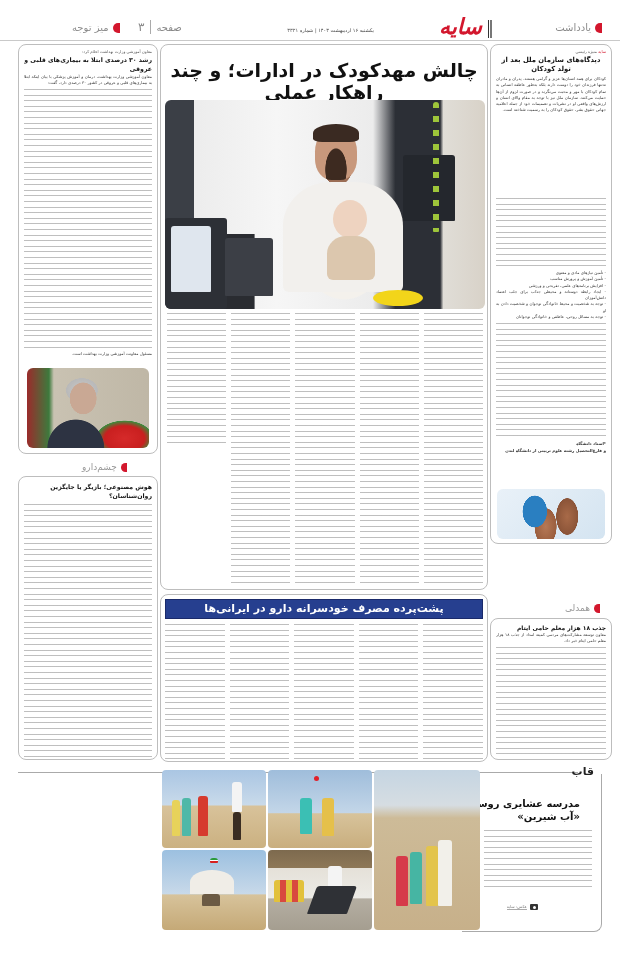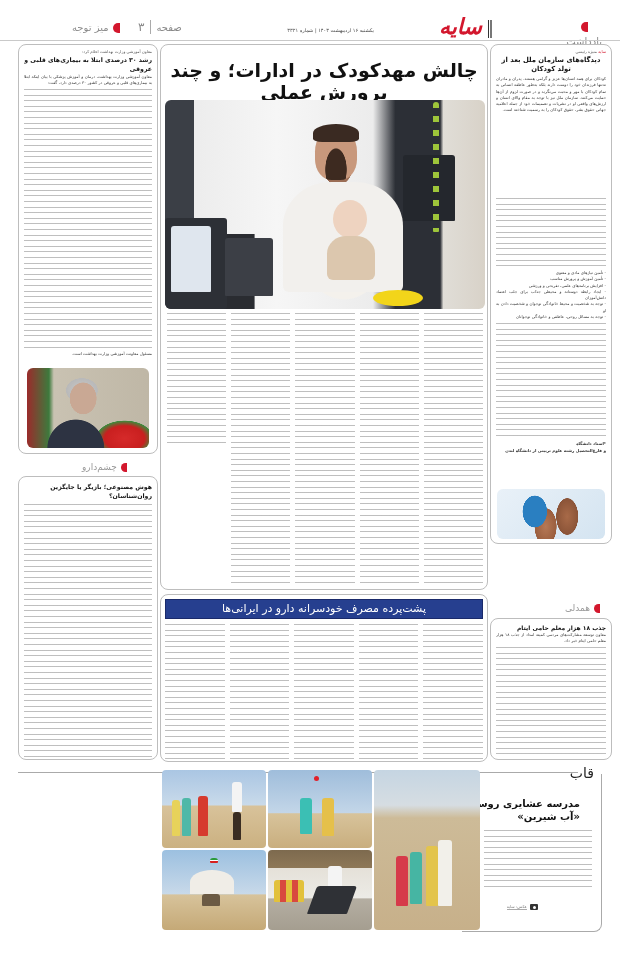--- a/index.html
+++ b/index.html
@@ -11,21 +11,21 @@
   .txt { font-size: 4.1px; line-height: 6.3px; color: #333; text-align: justify; overflow: hidden; }
   .lines { background: repeating-linear-gradient(to bottom, #8a8a8a 0, #8a8a8a 1px, transparent 1px, transparent 5.6px); opacity: .55; }
 
   
   .sec-pill { display:flex; align-items:center; gap:4px; font-size:10px; color:#8c8c8c; }
   .sec-mark { width:7px; height:10px; background:#d3172d; border-radius: 0 6px 6px 0; transform: scaleX(-1); }
   .logo { font-family: "DejaVu Serif", serif; color:#d3172d; font-size:22px; font-weight:bold; font-style: italic; letter-spacing:-1px; }
   .dateline { font-size:5px; color:#444; }
 
   .headline { font-weight:bold; font-size:19px; color:#111; text-align:center; letter-spacing:-0.5px; }
-  .banner { background:#263f8f; color:#fff; font-weight:normal; font-size:11px; text-align:center; line-height:18px; border:1px solid #1a2a6a; }
+  .banner { background:#263f8f; color:#fff; font-weight:bold; font-size:11px; text-align:center; line-height:18px; border:1px solid #1a2a6a; }
 
   .small-title { font-weight:bold; font-size:6.8px; color:#111; line-height:9px; }
   .kicker { font-size:4px; color:#555; }
   .kicker .red { color:#d3172d; }
 
   
   .photo { overflow:hidden; border-radius:6px; }
   .ph-main { background:
       radial-gradient(ellipse 24px 30px at 54% 32%, #9b6d55 0, #9b6d55 60%, transparent 62%),
       radial-gradient(ellipse 18px 20px at 55% 58%, #e8c9b3 0, #e8c9b3 70%, transparent 72%),
@@ -57,21 +57,21 @@
   .section-head .sec-mark { width:6px; height:9px; }
   .caption-bar { display:flex; align-items:center; gap:3px; font-size:4px; color:#777; }
   .cam { width:8px; height:6px; background:#333; border-radius:1px; position:relative; }
   .cam::after { content:""; position:absolute; left:2.5px; top:1.5px; width:3px; height:3px; border-radius:50%; background:#fff; }
 </style>
 </head>
 <body>
 
 <div class="abs" style="left:0;top:18px;width:620px;height:22px;">
 
-  <div class="abs sec-pill" style="right:18px;top:4px;flex-direction:column;">
+  <div class="abs sec-pill" style="right:18px;top:4px;">
     <span class="sec-mark"></span>
     <span>یادداشت</span>
   </div>
   <div class="abs" style="right:128px;top:2px;width:4px;height:18px;border-left:1px solid #333;border-right:2px solid #777;"></div>
   <div class="abs logo" style="right:138px;top:-5px;">سایه</div>
   <div class="abs dateline" style="right:246px;top:9px;">یکشنبه ۱۶ اردیبهشت ۱۴۰۳ | شماره ۳۳۲۱</div>
 
   <div class="abs" style="left:138px;top:2px;display:flex;align-items:center;gap:5px;font-size:10px;color:#888;">
     <span>صفحه</span>
     <span style="border-right:1px solid #aaa;padding-right:6px;font-size:12px;">۳</span>
@@ -96,21 +96,21 @@
     <div>- توجه به شخصیت و محیط خانوادگی نوجوان و شخصیت دادن به او</div>
     <div>- توجه به مسائل روحی، عاطفی و خانوادگی نوجوانان</div>
   </div>
   <div class="lines" style="height:118px;margin-top:3px;"></div>
   <div class="txt" style="font-weight:bold;">*استاد دانشگاه</div>
   <div class="txt" style="font-weight:bold;">و فارغ‌التحصیل رشته علوم تربیتی از دانشگاه لندن</div>
   <div class="abs photo ph-unicef" style="left:6px;right:6px;bottom:4px;height:50px;"></div>
 </div>
 
 <div class="abs box" style="left:160px;top:44px;width:328px;height:546px;">
-  <div class="headline" style="margin-top:14px;">چالش مهدکودک در ادارات؛ و چند پرورش عملی</div>
+  <div class="headline" style="margin-top:14px;">چالش مهدکودک در ادارات؛ و چند راهکار عملی</div>
   <div class="abs photo ph-main" style="left:4px;top:55px;width:320px;height:209px;">
 
     <div class="fig" style="left:150px;top:28px;width:42px;height:52px;border-radius:45% 45% 40% 40%;background:radial-gradient(ellipse at 50% 80%, #3d2a20 0, #3d2a20 35%, #c8987c 37%, #c8987c 100%);"></div>
     <div class="fig" style="left:148px;top:24px;width:46px;height:18px;border-radius:50% 50% 20% 20%;background:#3a2a22;"></div>
 
     <div class="fig" style="left:118px;top:82px;width:120px;height:110px;border-radius:40% 40% 6px 6px;background:#f2f0ed;"></div>
 
     <div class="fig" style="left:168px;top:100px;width:34px;height:38px;border-radius:50%;background:#eed3c0;"></div>
     <div class="fig" style="left:162px;top:136px;width:48px;height:44px;border-radius:40% 40% 6px 6px;background:#dcc7ae;"></div>
 
@@ -168,21 +168,21 @@
   <span>همدلی</span>
 </div>
 <div class="abs box" style="left:490px;top:618px;width:122px;height:142px;padding:4px 5px;">
   <div class="small-title" style="font-size:6px;">جذب ۱۸ هزار معلم حامی ایتام</div>
   <div class="txt">معاون توسعه مشارکت‌های مردمی کمیته امداد از جذب ۱۸ هزار معلم حامی ایتام خبر داد.</div>
   <div class="lines" style="height:110px;margin-top:2px;"></div>
 </div>
 
 <div class="abs" style="left:18px;top:766px;width:594px;height:170px;">
   <div class="abs" style="left:0;top:6px;width:560px;border-top:1px solid #aaa;"></div>
-  <div class="abs" style="right:18px;top:-1px;font-size:14px;font-weight:normal;color:#222;">قاب</div>
+  <div class="abs" style="right:18px;top:-1px;font-size:11px;font-weight:bold;color:#222;">قاب</div>
   <div class="abs" style="right:10px;top:8px;height:158px;border-right:1px solid #aaa;border-bottom:1px solid #aaa;border-radius:0 0 8px 0;width:140px;"></div>
 
   <div class="abs" style="right:32px;top:32px;text-align:right;">
     <div style="font-weight:bold;font-size:10px;color:#111;">مدرسه عشایری روستای</div>
     <div style="font-weight:bold;font-size:10px;color:#111;margin-top:2px;">«آب شیرین»</div>
   </div>
   <div class="abs lines" style="right:20px;top:64px;width:108px;height:62px;"></div>
   <div class="abs caption-bar" style="right:74px;top:138px;">
     <span class="cam"></span>
     <span style="border-bottom:1px solid #aaa;">عکس: سایه</span>

